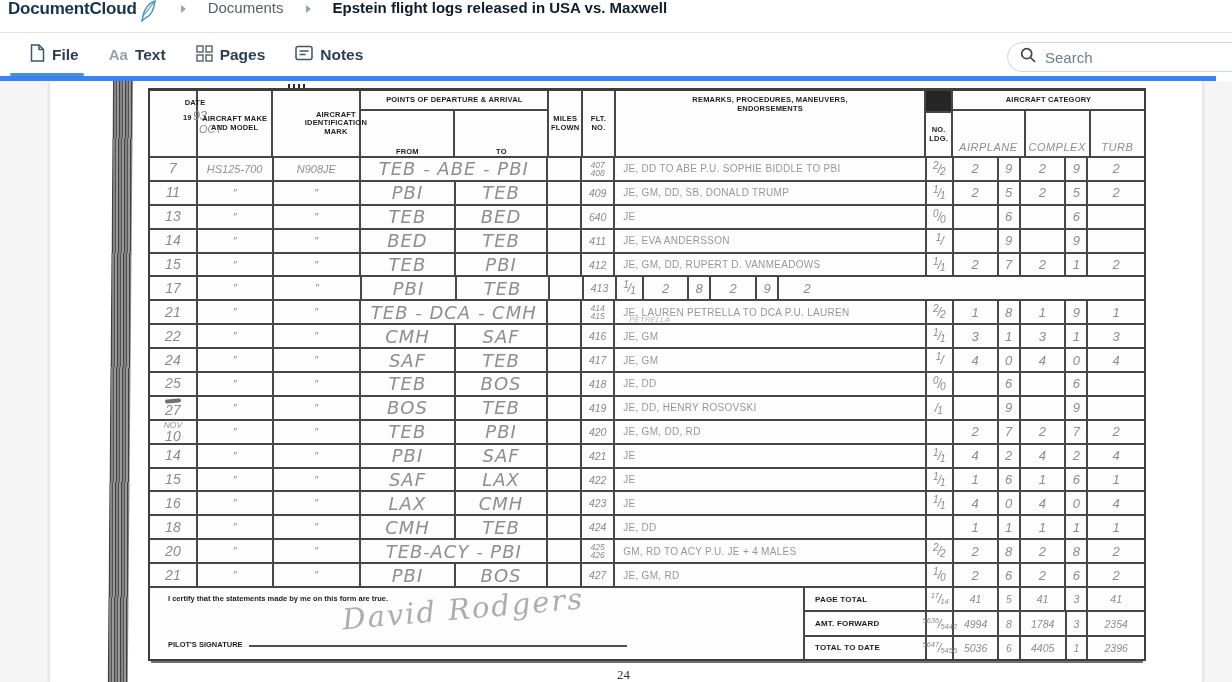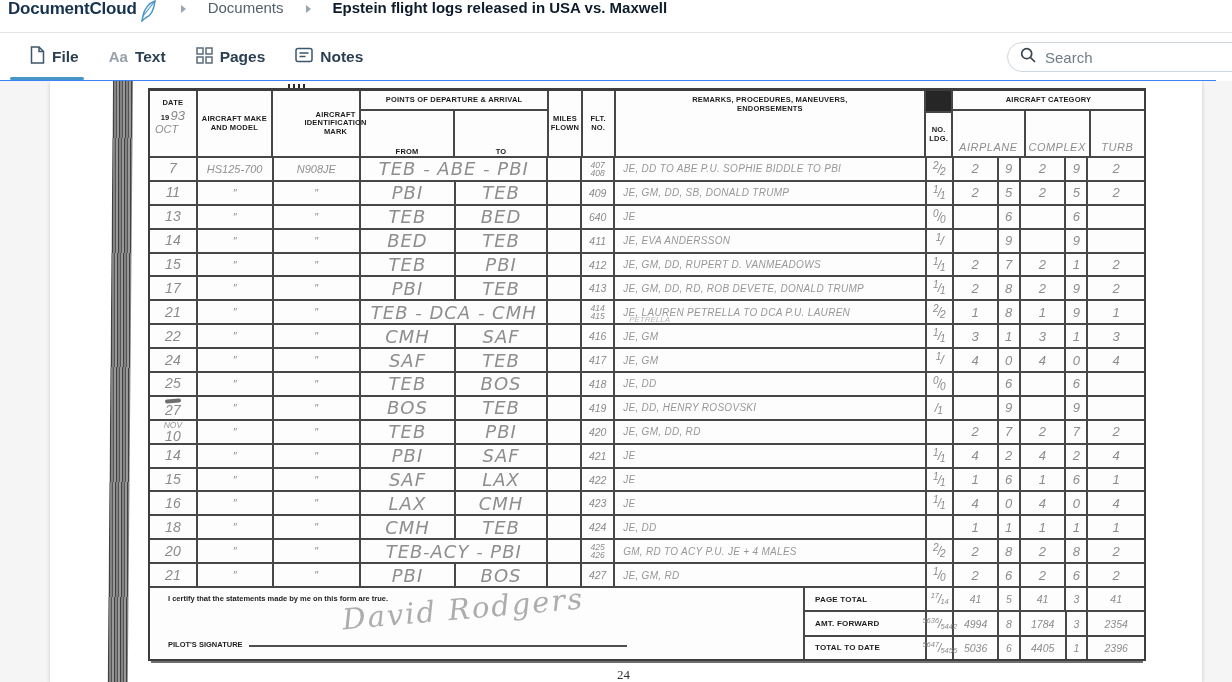--- a/index.html
+++ b/index.html
@@ -12,21 +12,21 @@
     border-bottom:1px solid #e2e5e8;display:flex;align-items:flex-start;padding-left:8px;}
   .brand{display:flex;align-items:flex-start;gap:2px;}
   .brand-text{font-size:17px;font-weight:bold;color:#16324f;letter-spacing:-0.2px;line-height:18px;}
   .crumb-sep{width:0;height:0;border-left:5px solid #9aa5ae;border-top:4px solid transparent;
     border-bottom:4px solid transparent;margin:5px 0 0 0;}
   .crumb{font-size:15px;color:#54606c;line-height:17px;margin-top:-1px;text-decoration:none;cursor:pointer;}
   .doc-title{font-size:15px;font-weight:bold;color:#0d1b2a;line-height:17px;margin:-1px 0 0 0;}
   .app-header>*{margin-right:22px;}
 
   .toolbar{position:absolute;top:33px;left:0;right:16px;height:48px;background:#fff;
-    border-bottom:1px solid #3b82f6;}
+    border-bottom:5px solid #3b82f6;}
   .tabs{display:flex;gap:30px;margin-left:30px;height:100%;align-items:center;}
   .tab{display:flex;align-items:center;gap:7px;background:none;border:none;padding:0;cursor:pointer;}
   .tab-label{font-size:15.5px;font-weight:600;color:#2b3f52;}
   .aa-icon{font-size:15px;font-weight:bold;color:#97a1aa;}
   .active-underline{position:absolute;left:10px;bottom:0;width:74px;height:3px;background:#4796c8;border-radius:2px;}
   .search-box{position:absolute;left:1007px;top:9px;width:250px;height:30px;border:1px solid #cfd6dc;
     border-radius:16px;background:#fff;display:flex;align-items:center;padding-left:12px;gap:7px;}
   .search-box input{border:none;outline:none;font-size:15px;color:#3a4750;width:170px;background:transparent;}
   .search-box input::placeholder{color:#707d88;}
 
@@ -69,21 +69,21 @@
   .hw-month{font-style:italic;color:#8e8e8e;font-size:11px;align-self:flex-start;margin-left:6px;}
 
   .trow{display:flex;height:23.9px;border-bottom:2px solid var(--ink);}
   .dstack{display:flex;flex-direction:column;align-items:center;line-height:9px;}
   .dtop{font-style:italic;font-size:8.5px;color:#949494;}
   .dnum{font-style:italic;font-size:14px;color:#8a8a8a;line-height:13px;}
   .scratch{width:16px;height:4px;background:#6f6f6f;border-radius:2px;transform:rotate(-4deg);margin-bottom:1px;}
   .dt{font-style:italic;font-size:11px;color:#909090;}
   .flt{font-style:italic;font-size:10.5px;color:#8a8a8a;}
   .flt2{display:flex;flex-direction:column;line-height:8px;font-style:italic;font-size:8.5px;color:#8a8a8a;}
-  .rm{font-style:italic;font-size:10px;color:#979797;letter-spacing:.3px;white-space:nowrap;}
+  .rm{font-size:10px;color:#979797;letter-spacing:.3px;white-space:nowrap;}
   .rm2{position:absolute;top:14px;left:14px;font-style:italic;font-size:8px;color:#b7b7b7;}
   .n{font-style:italic;font-size:13px;color:#8c8c8c;}
   .fr{display:inline-flex;align-items:center;font-style:italic;color:#8a8a8a;line-height:1;}
   .fr .a{font-size:10px;transform:translateY(-3px);}
   .fr .s{font-size:12px;margin:0 -1px;}
   .fr .b{font-size:10px;transform:translateY(3px);}
 
   
   .bottom{position:relative;height:71px;}
   .certify{position:absolute;left:18px;top:6px;font-size:7.5px;font-weight:bold;color:#1c1c1c;}
@@ -163,21 +163,21 @@
 
 <main class="viewer">
   <div class="page">
     <div class="binding"></div>
     <div class="punch"></div>
 
     <div class="sheet">
 
       <div class="thead">
         <div class="hcol c-date" style="border-right:2px solid var(--ink);">
-          <div class="hcell" style="justify-content:flex-start;padding-top:8px;">
+          <div class="hcell" style="justify-content:flex-start;padding-top:8px;margin-left:44px;">
             <span class="pt">DATE</span>
             <span class="yearrow">
                 <span class="pt">19</span>
                 <span class="hw-year">93</span>
               </span>
             <span class="hw-month" style="align-self:flex-start;margin-left:5px;">OCT</span>
           </div>
         </div>
         <div class="hcol" style="width:76px;">
           <div class="hcell">
@@ -496,23 +496,20 @@
             </div>
             <div class="cell c-from">
               <span class="hw">PBI</span>
             </div>
             <div class="cell c-to">
               <span class="hw">TEB</span>
             </div>
             <div class="cell c-miles"></div>
             <div class="cell c-flt">
               <span class="flt">413</span>
-            </div>
-            <div class="cell c-rem">
-              <span class="rm">JE, GM, DD, RD, ROB DEVETE, DONALD TRUMP</span>
             </div>
             <div class="cell c-ldg">
               <span class="fr">
                 <span class="a">1</span>
                 <span class="s">/</span>
                 <span class="b">1</span>
               </span>
             </div>
             <div class="cell c-aph">
               <span class="n">2</span>

